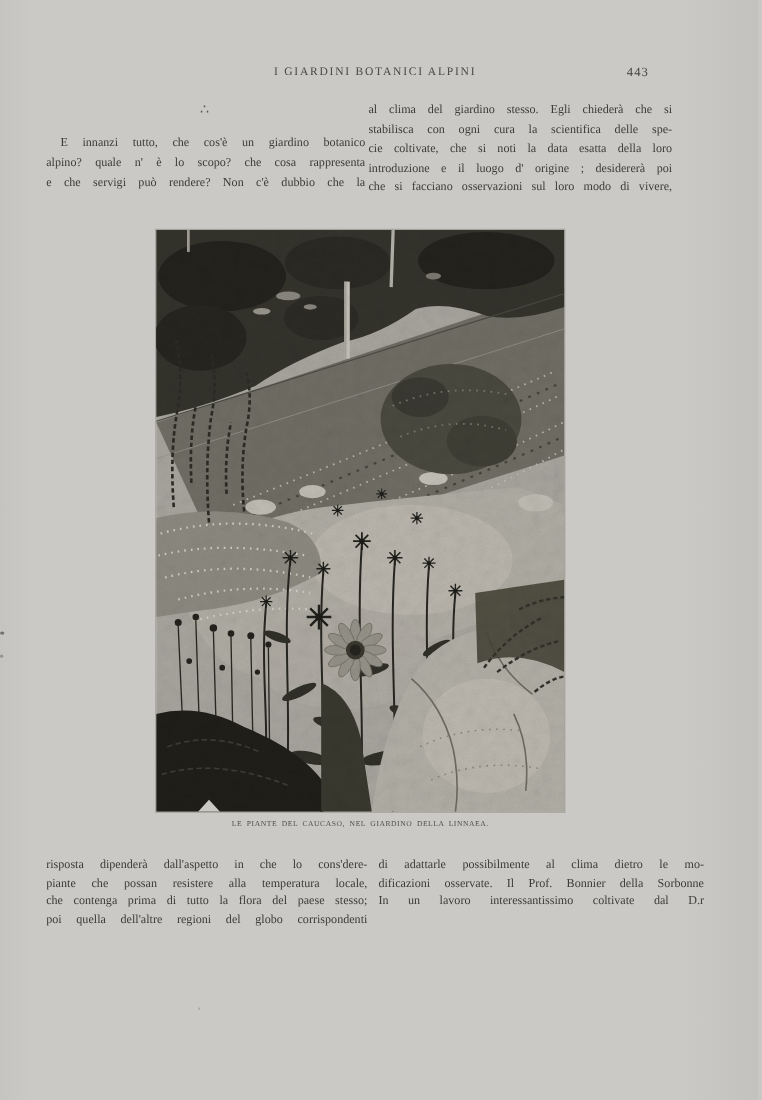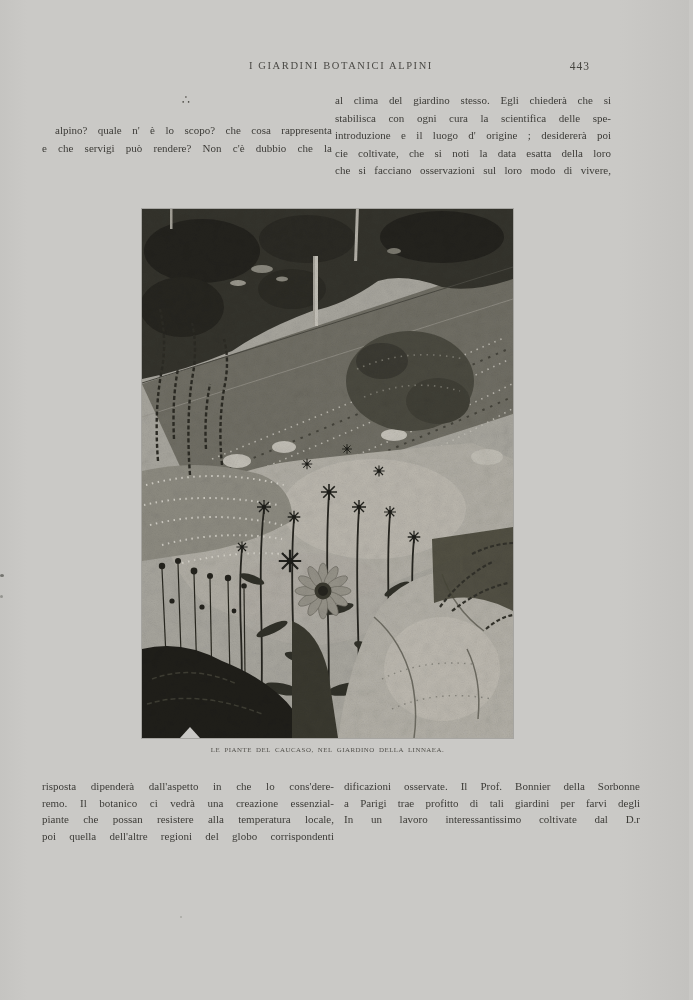--- a/index.html
+++ b/index.html
@@ -39,28 +39,29 @@
 <div class="page">
 
   <header class="page-header">
     <div class="header-title">I GIARDINI BOTANICI ALPINI</div>
     <div class="page-number">443</div>
   </header>
 
   <div class="asterism">∴</div>
 
   <div class="col top-left">
+      <div class="line">E innanzi tutto, che cos'è un giardino botanico</div>
       <div class="line">alpino? quale n' è lo scopo? che cosa rappresenta</div>
       <div class="line">e che servigi può rendere? Non c'è dubbio che la</div>
     </div>
   <div class="col top-right">
       <div class="line">al clima del giardino stesso. Egli chiederà che si</div>
       <div class="line">stabilisca con ogni cura la scientifica delle spe-</div>
+      <div class="line">cie coltivate, che si noti la data esatta della loro</div>
       <div class="line">introduzione e il luogo d' origine ; desidererà poi</div>
-      <div class="line">cie coltivate, che si noti la data esatta della loro</div>
       <div class="line">che si facciano osservazioni sul loro modo di vivere,</div>
     </div>
 
   <figure class="photo">
     <svg viewBox="0 0 371 529" width="371" height="529" preserveAspectRatio="none" xmlns="http://www.w3.org/2000/svg">
       <defs>
         <filter id="grain" x="0" y="0" width="100%" height="100%">
           <feTurbulence type="fractalNoise" baseFrequency="0.9" numOctaves="2" seed="3" stitchTiles="stitch"></feTurbulence>
           <feColorMatrix type="saturate" values="0"></feColorMatrix>
         </filter>
@@ -267,27 +268,27 @@
       <rect width="371" height="529" filter="url(#grain)" opacity="0.18" style="mix-blend-mode:multiply"></rect>
 
       <path d="M38,529 L48,518 L58,529 Z" fill="#c9c8c5"></path>
     </svg>
   </figure>
 
   <div class="caption">LE PIANTE DEL CAUCASO, NEL GIARDINO DELLA LINNAEA.</div>
 
   <div class="col bottom-left">
       <div class="line">risposta dipenderà dall'aspetto in che lo cons'dere-</div>
-      <div class="line">remo. Il botanico ci vedrà una creazione essenzial-</div>
       <div class="line">piante che possan resistere alla temperatura locale,</div>
+      <div class="line">che contenga prima di tutto la flora del paese stesso;</div>
       <div class="line">poi quella dell'altre regioni del globo corrispondenti</div>
     </div>
   <div class="col bottom-right">
+      <div class="line">di adattarle possibilmente al clima dietro le mo-</div>
       <div class="line">dificazioni osservate. Il Prof. Bonnier della Sorbonne</div>
-      <div class="line">a Parigi trae profitto di tali giardini per farvi degli</div>
       <div class="line">In un lavoro interessantissimo coltivate dal D.r</div>
     </div>
 
   <div class="edge-speck speck-a"></div>
   <div class="edge-speck speck-b"></div>
   <div class="edge-speck speck-c"></div>
 
 </div>
 
 </body></html>

